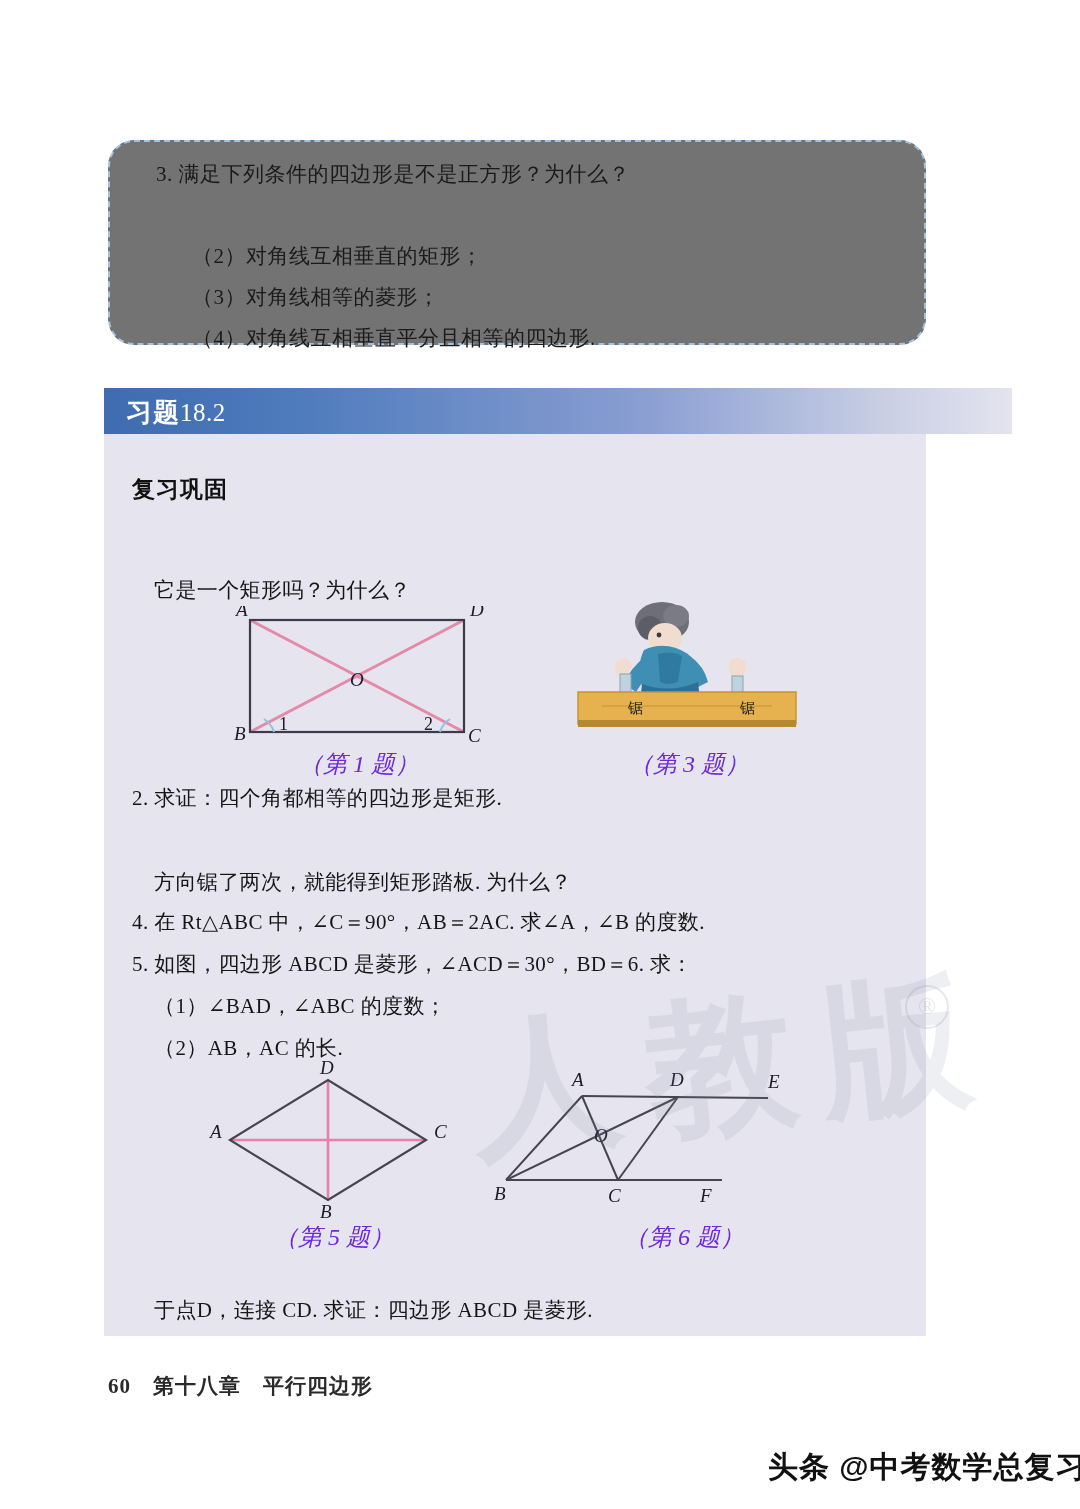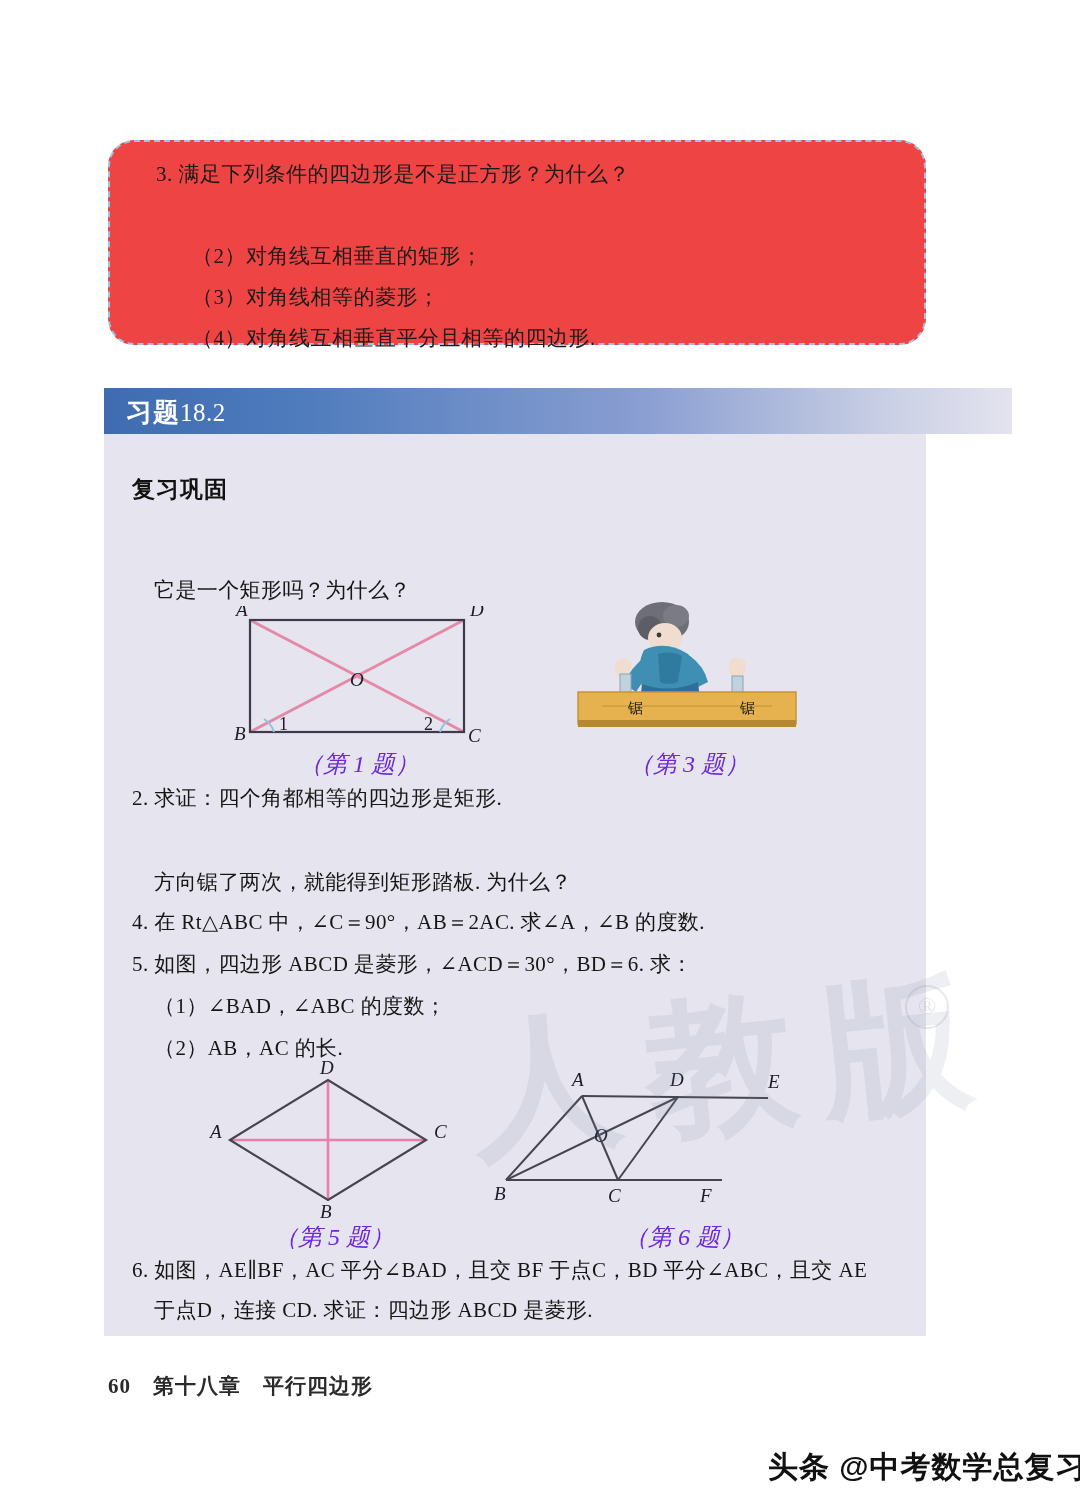--- a/index.html
+++ b/index.html
@@ -18,21 +18,21 @@
   
   #dashed-box {
     position: absolute;
     left: 108px;
     top: 140px;
     width: 818px;
     height: 205px;
     border: 2px dashed #9fc2e0;
     border-radius: 26px;
     box-sizing: border-box;
-    background: #ef4444;
+    background: #737373;
   }
   #dashed-box .q-line {
     position: absolute;
     color: #1a1a1a;
     font-size: 21px;
     letter-spacing: 0.5px;
     white-space: nowrap;
   }
   .cnfont {
     font-family: "Liberation Serif", "DejaVu Serif", serif;
@@ -291,21 +291,20 @@
       <text class="lbl" x="180" y="26">D</text>
       <text class="lbl" x="278" y="28">E</text>
       <text class="lbl" x="4" y="140">B</text>
       <text class="lbl" x="118" y="142">C</text>
       <text class="lbl" x="210" y="142">F</text>
       <text class="lbl" x="104" y="82">O</text>
     </svg>
   </div>
   <div class="fig-caption" style="left:500px; top:833px; width:160px;">（第 6 题）</div>
 
-  <div class="qtext" style="left:28px; top:872px;">6. 如图，AE∥BF，AC 平分∠BAD，且交 BF 于点C，BD 平分∠ABC，且交 AE</div>
   <div class="qtext" style="left:50px; top:912px;">于点D，连接 CD. 求证：四边形 ABCD 是菱形.</div>
 
 </div>
 
 <div id="wm-calligraphy">人教版</div>
 <div id="wm-reg">®</div>
 
 <div id="page-footer">
   <span class="pnum">60</span><span class="chap">第十八章</span><span>平行四边形</span>
 </div>

